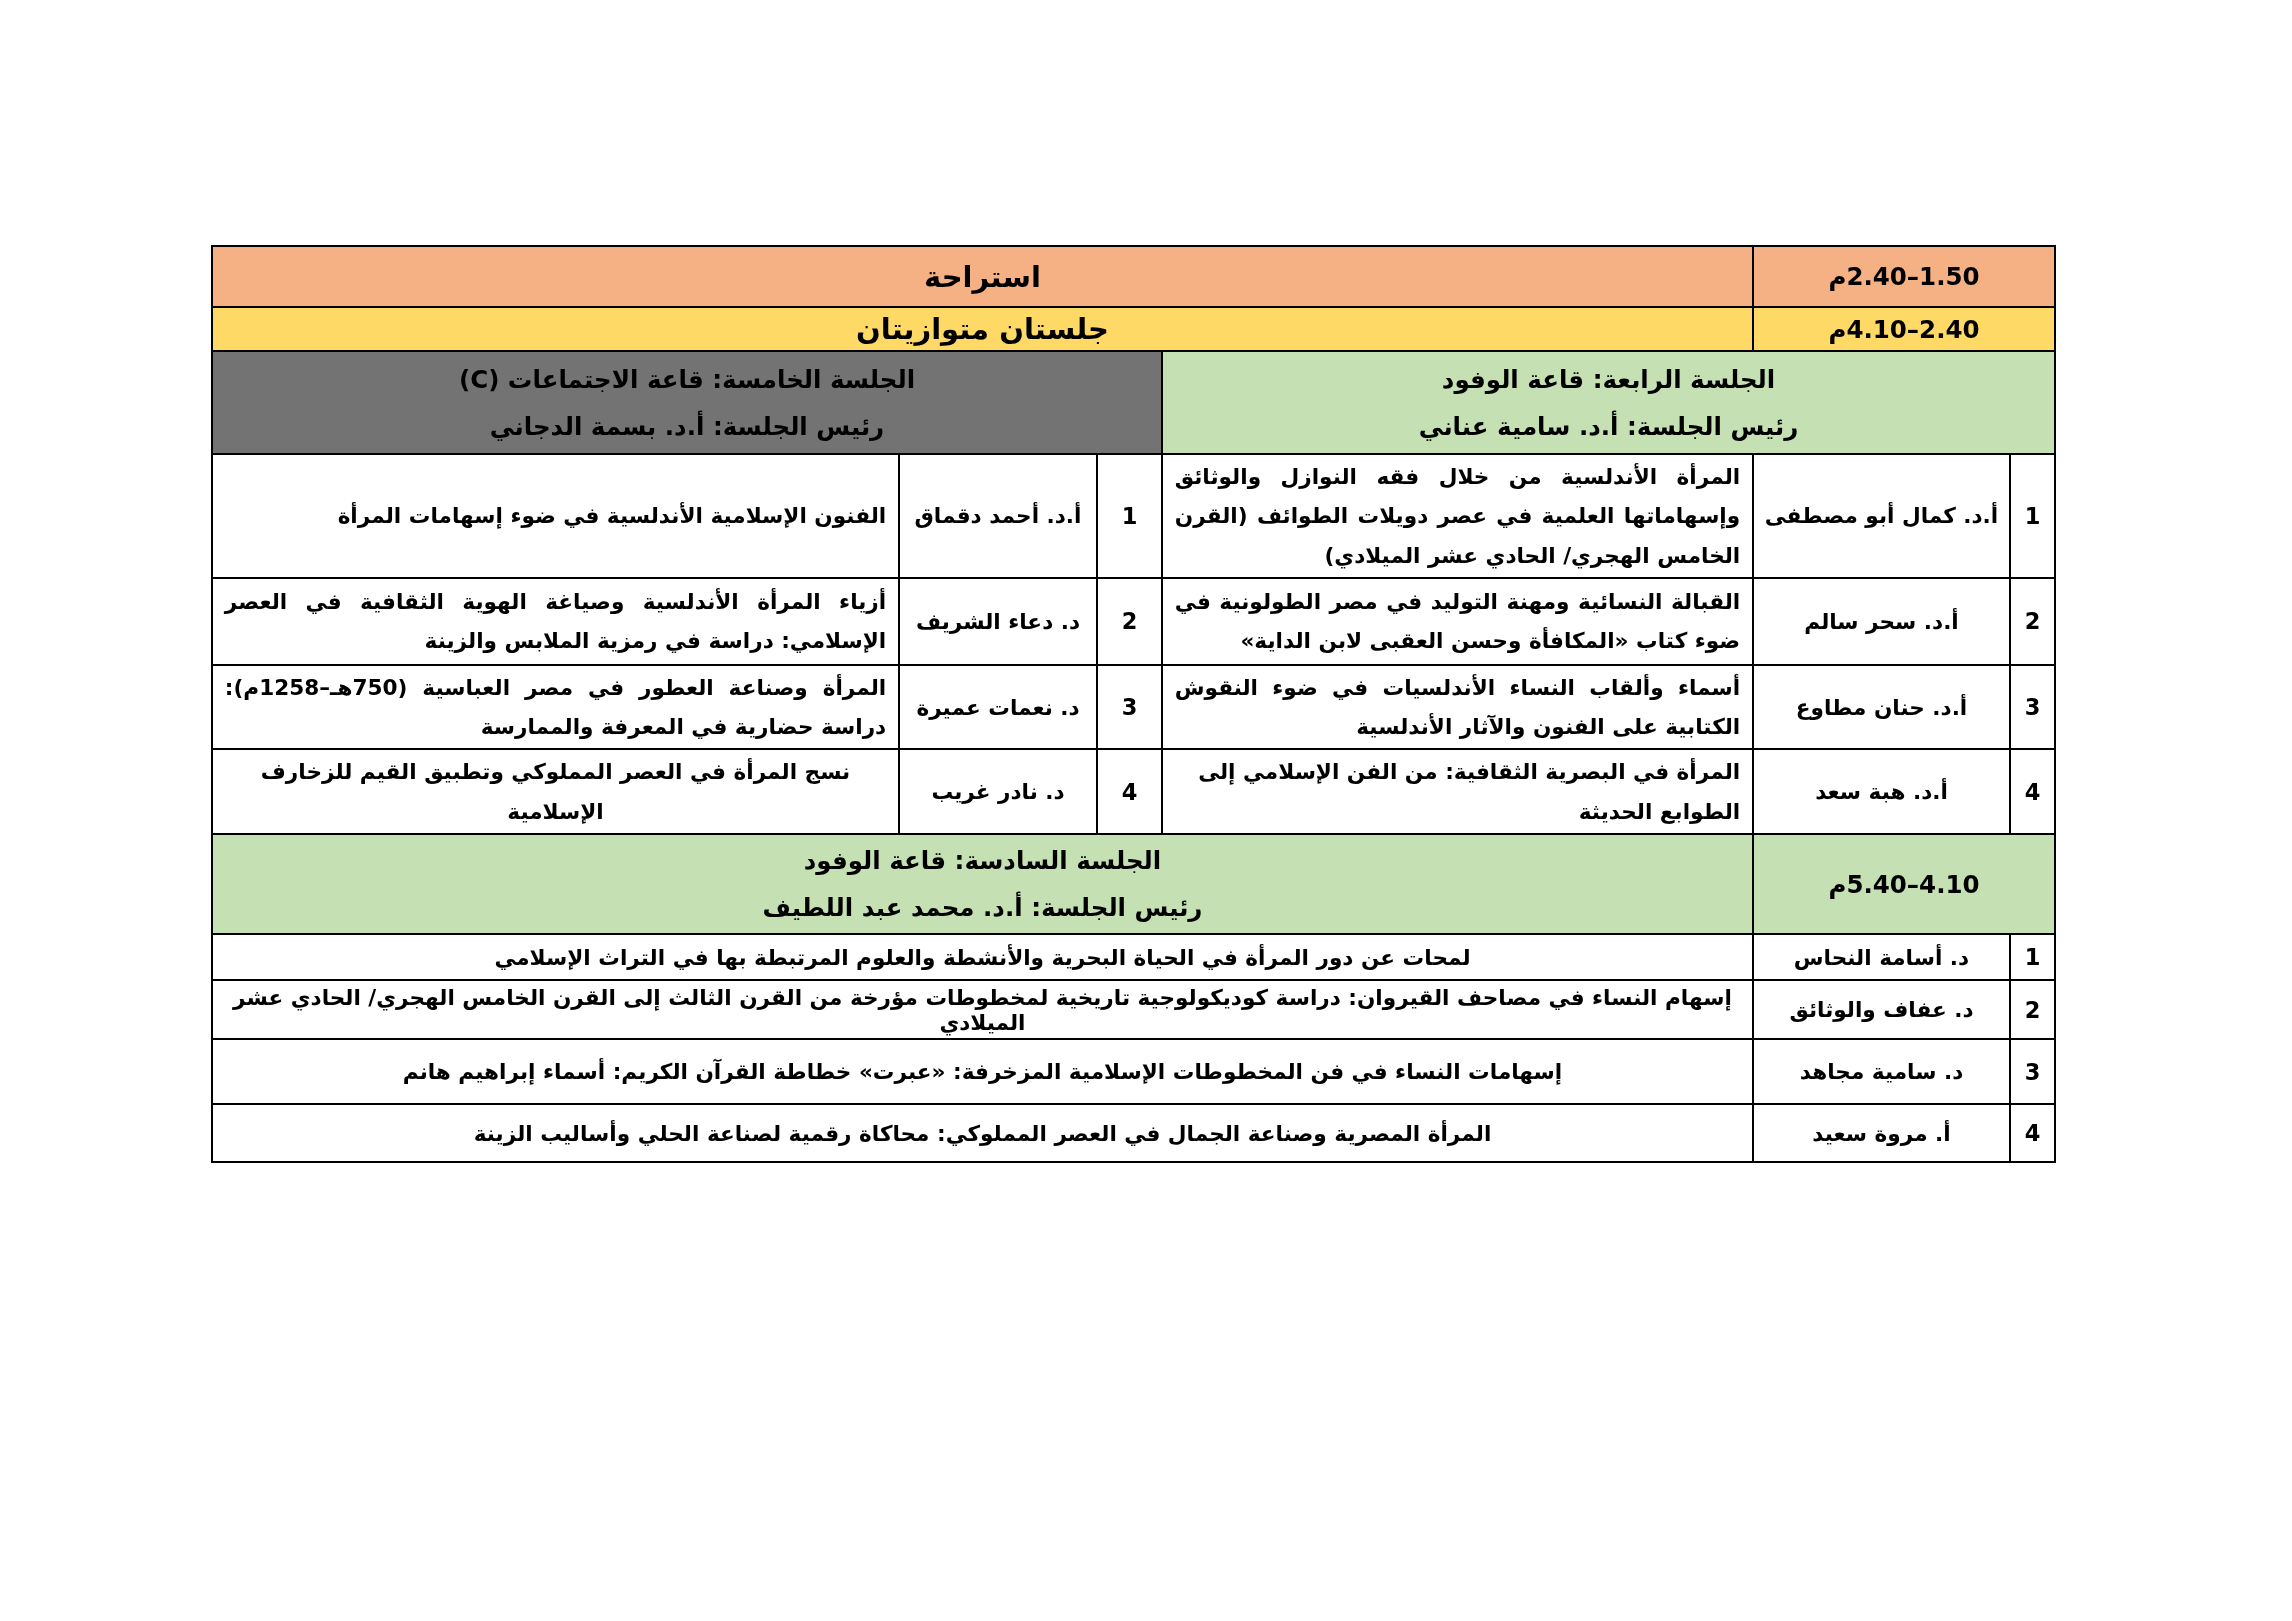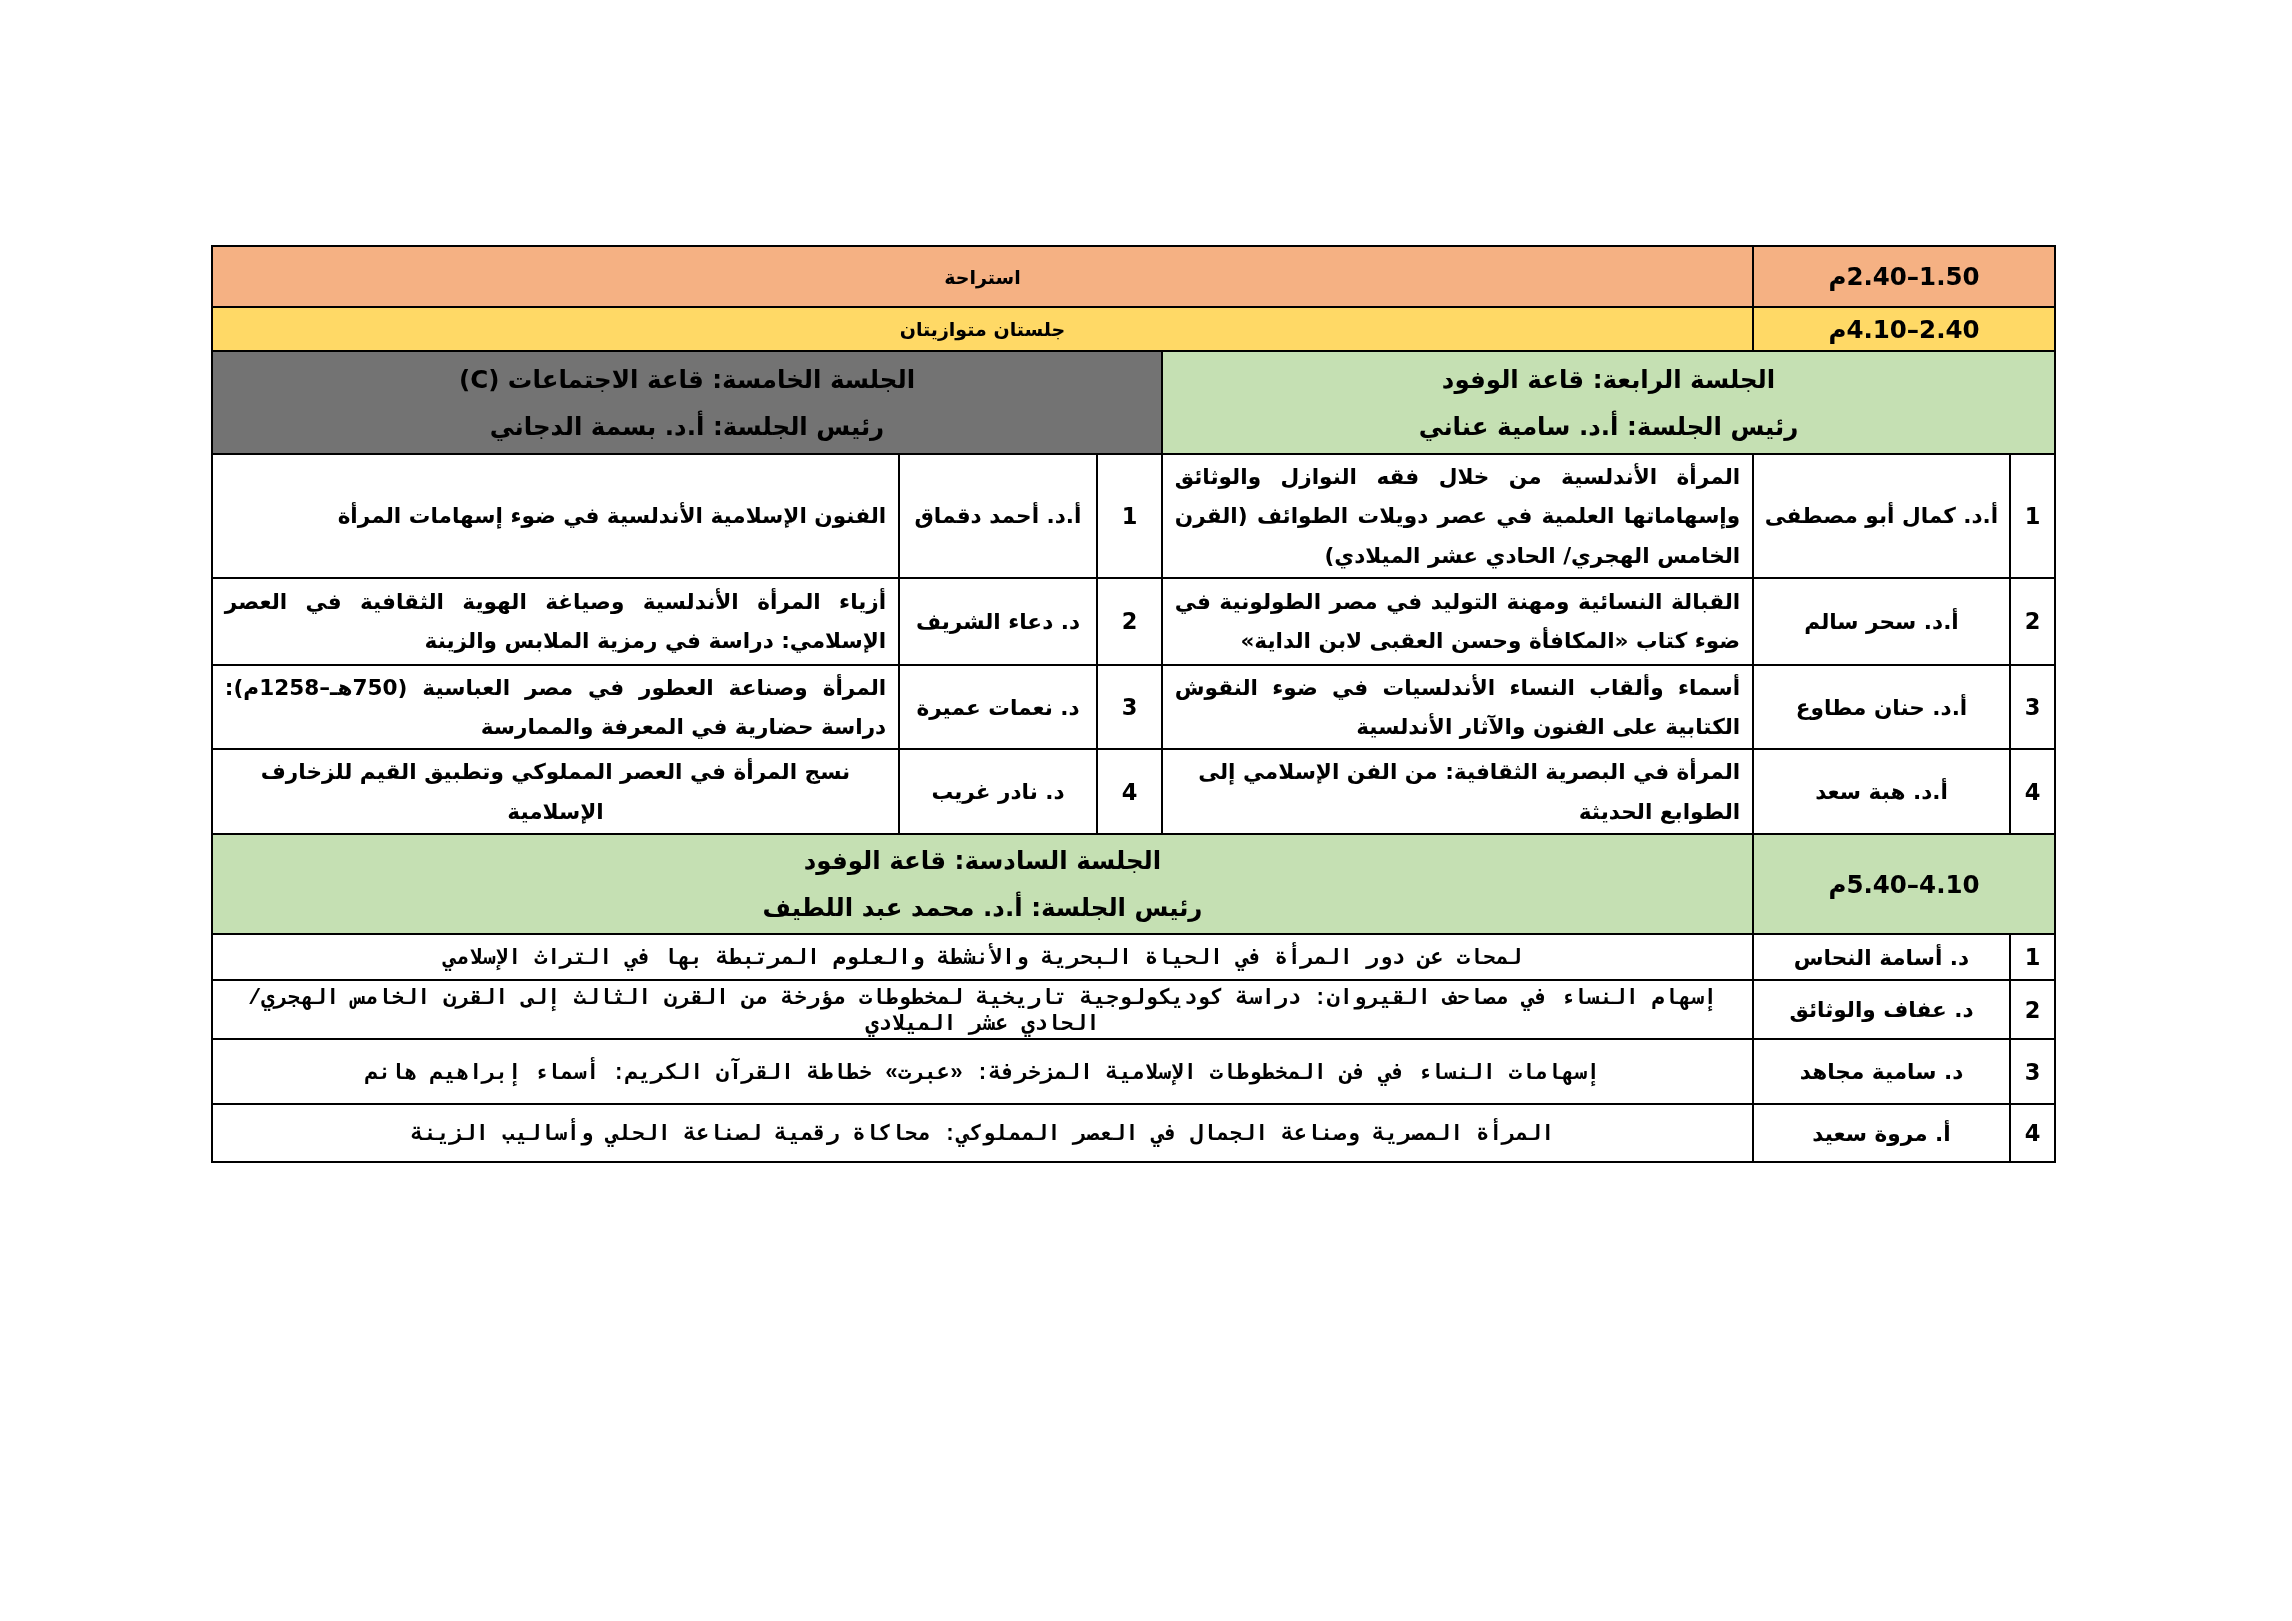--- a/index.html
+++ b/index.html
@@ -11,29 +11,29 @@
     position:absolute;top:245px;right:237px;left:213px;
     width:1843px;height:869px;
     border-collapse:collapse;table-layout:fixed;direction:rtl;
     border:2.9px solid #000;
   }
   td{border:2.5px solid #000;vertical-align:middle;overflow:hidden;}
   .bg-orange{background:#F5B183;}
   .bg-yellow{background:#FFD966;}
   .bg-green{background:#C5E0B3;}
   .bg-blue{background:#737373;}
-  .banner{text-align:center;font-weight:bold;font-size:19px;margin-top:28px;}
+  .banner{text-align:center;font-weight:bold;font-size:29px;margin-top:28px;}
   .time{text-align:center;font-weight:bold;font-size:24.5px;}
   .hdr{text-align:center;font-weight:bold;font-size:24.5px;padding:2px 7.8px;}
   .hdr .line{line-height:47px;}
   .num{text-align:center;font-weight:bold;font-size:22.5px;}
   .name{text-align:center;font-weight:bold;font-size:21.6px;padding:0 3.9px;}
   .paper-title{font-weight:bold;font-size:21.6px;line-height:1.82;
     text-align:justify;padding:2px 11.8px;}
-  .paper-title-center{font-weight:bold;font-size:21.6px;text-align:center;padding:2px 11.8px;font-family:Liberation Mono, monospace;}
+  .paper-title-center{font-weight:bold;font-size:21.6px;text-align:center;padding:2px 11.8px;}
 </style>
 </head>
 <body>
 
 <table class="program">
   <colgroup>
     <col style="width:45px">
       <col style="width:257px">
       <col style="width:591px">
     <col style="width:65px">

